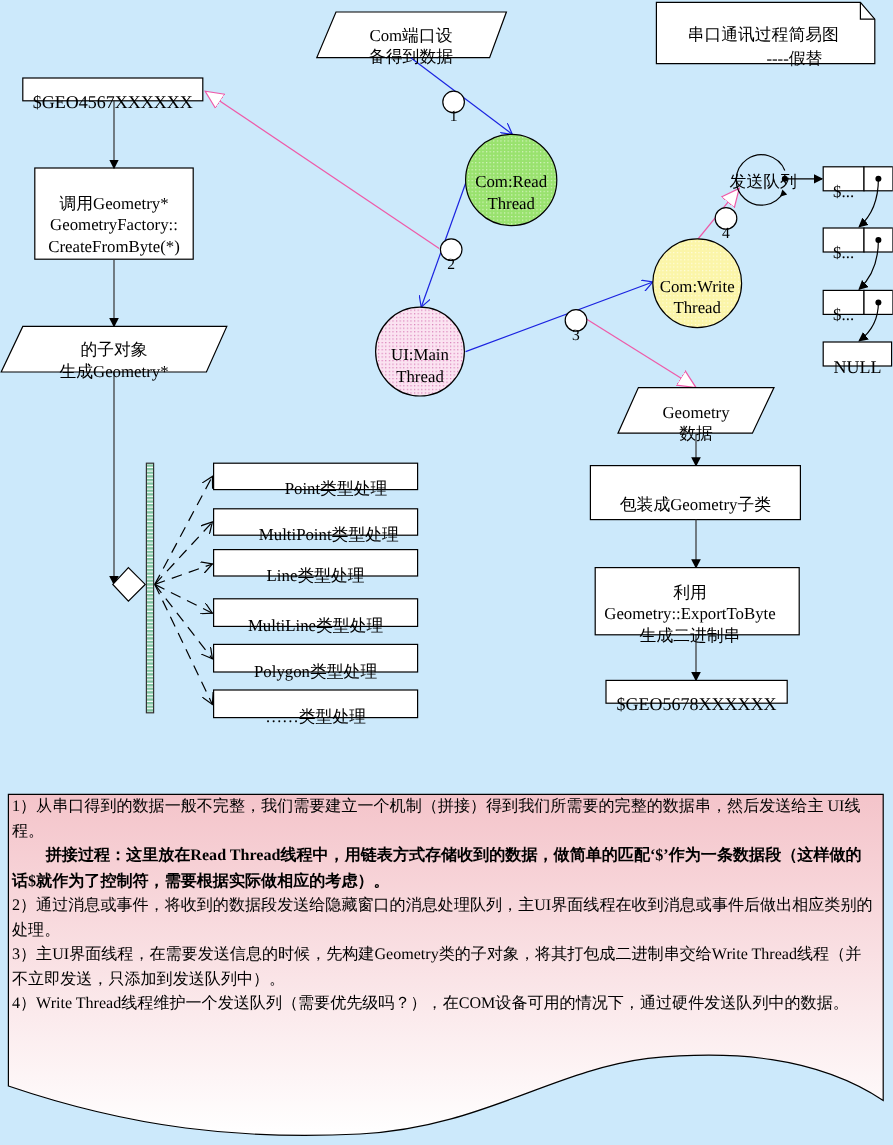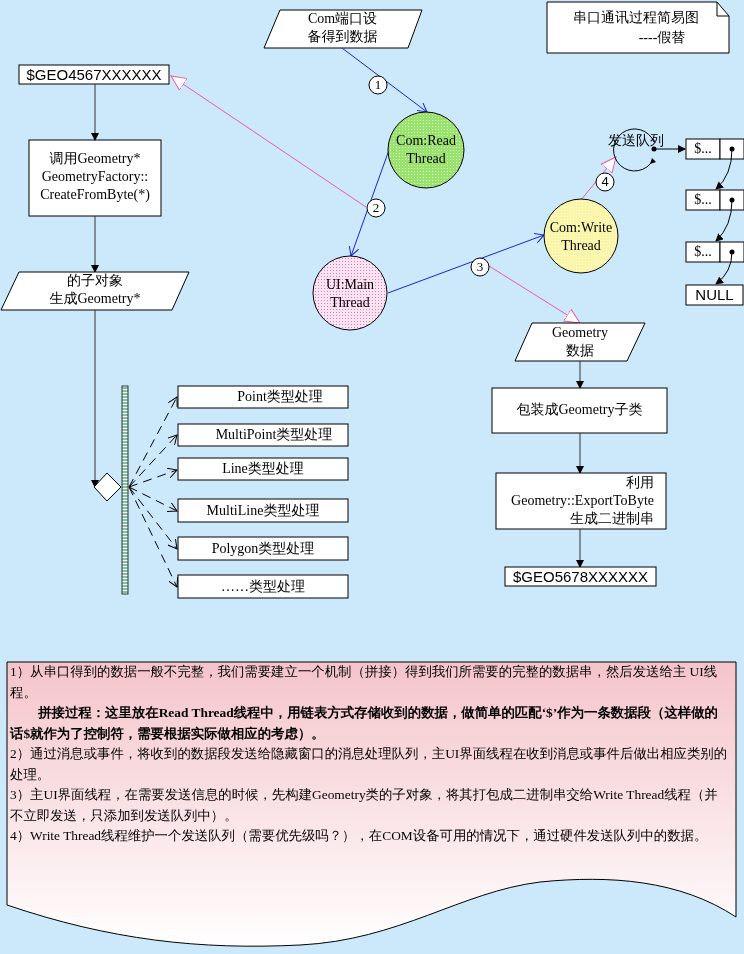--- a/index.html
+++ b/index.html
@@ -1,20 +1,20 @@
 <!DOCTYPE html>
 <html><head>
 <meta charset="utf-8">
 <style>
   html, body { margin:0; padding:0; }
   body { width:744px; height:954px; background:#cce9fb; position:relative; overflow:hidden;
          font-family:"Liberation Serif", "DejaVu Serif", serif; color:#000; }
   svg#diagram { position:absolute; left:0; top:0; width:744px; height:954px; }
-  .lbl { position:absolute; text-align:center; font-size:14px; line-height:18px; white-space:nowrap; }
-  .sans { font-family:Liberation Sans, sans-serif; }
+  .lbl { position:absolute; text-align:center; font-size:14px; line-height:18px; white-space:nowrap;margin-top:12px; }
+  .sans { font-family:Liberation Serif, serif; }
   .notes { position:absolute; left:8px; top:662px; width:725px; font-size:13.4px; line-height:20.5px; }
   .notes p { margin:0; padding:0 2px; }
   .indent { text-indent:2.1em;font-weight:bold; }
 </style>
 </head>
 <body>
 
 <svg id="diagram" xmlns="http://www.w3.org/2000/svg" viewBox="0 0 744 954">
   <defs>
     <pattern id="dotGreen" width="3" height="3" patternUnits="userSpaceOnUse">
@@ -194,21 +194,21 @@
 <div class="lbl" style="left:686px;top:140px;width:34px;">$...</div>
 <div class="lbl" style="left:686px;top:191px;width:34px;">$...</div>
 <div class="lbl" style="left:686px;top:243px;width:34px;">$...</div>
 <div class="lbl sans" style="left:686px;top:286px;width:57px;font-size:15px;">NULL</div>
 
 <div class="lbl" style="left:520px;top:324px;width:120px;">
   <div>Geometry</div>
   <div>数据</div>
 </div>
 <div class="lbl" style="left:492px;top:401px;width:175px;">包装成Geometry子类</div>
-<div class="lbl" style="left:496px;top:474px;width:158px;text-align:right;">
+<div class="lbl" style="left:496px;top:474px;width:158px;">
   <div>利用</div>
   <div>Geometry::ExportToByte</div>
   <div>生成二进制串</div>
 </div>
 <div class="lbl sans" style="left:505px;top:567px;width:151px;font-size:15px;line-height:19px;">$GEO5678XXXXXX</div>
 
 <div class="notes">
   <p>1）从串口得到的数据一般不完整，我们需要建立一个机制（拼接）得到我们所需要的完整的数据串，然后发送给主 UI线程。</p>
   <p class="indent">拼接过程：这里放在Read Thread线程中，用链表方式存储收到的数据，做简单的匹配‘$’作为一条数据段（这样做的话$就作为了控制符，需要根据实际做相应的考虑）。</p>
   <p>2）通过消息或事件，将收到的数据段发送给隐藏窗口的消息处理队列，主UI界面线程在收到消息或事件后做出相应类别的处理。</p>

